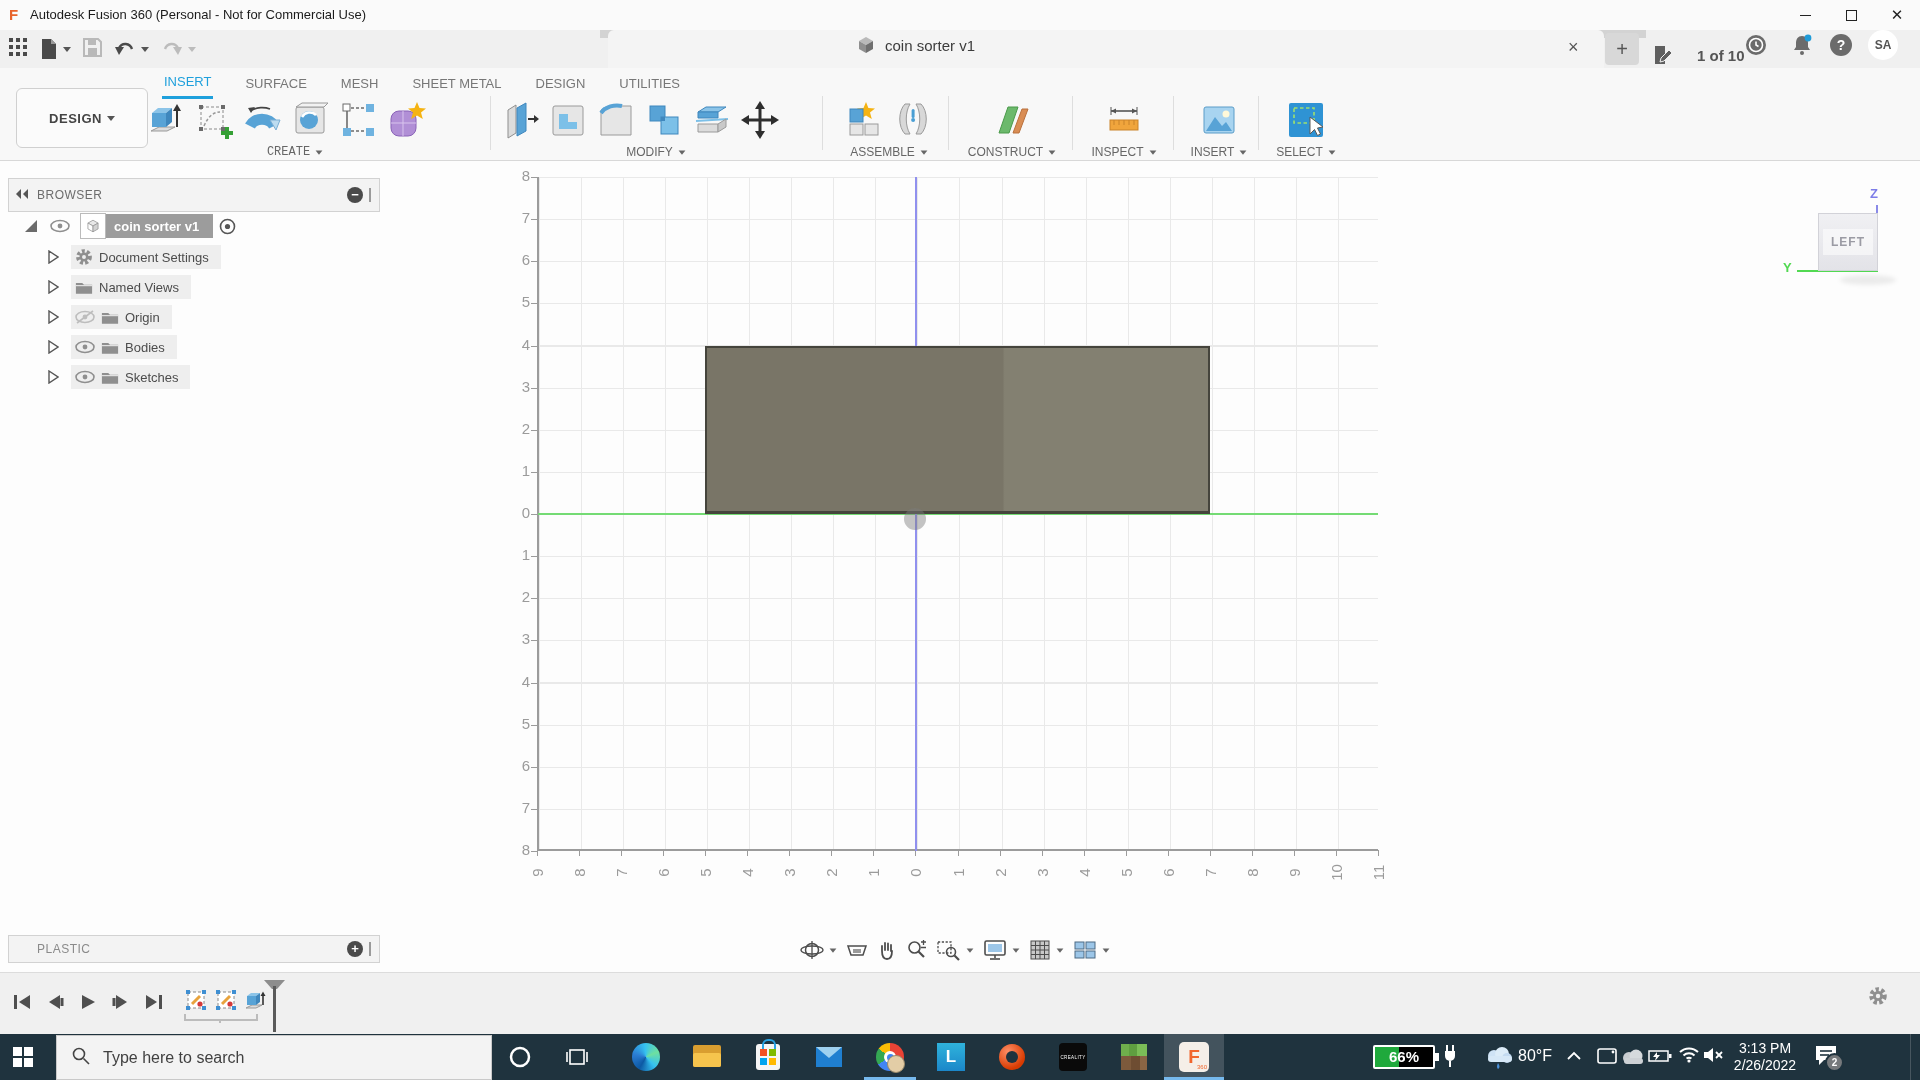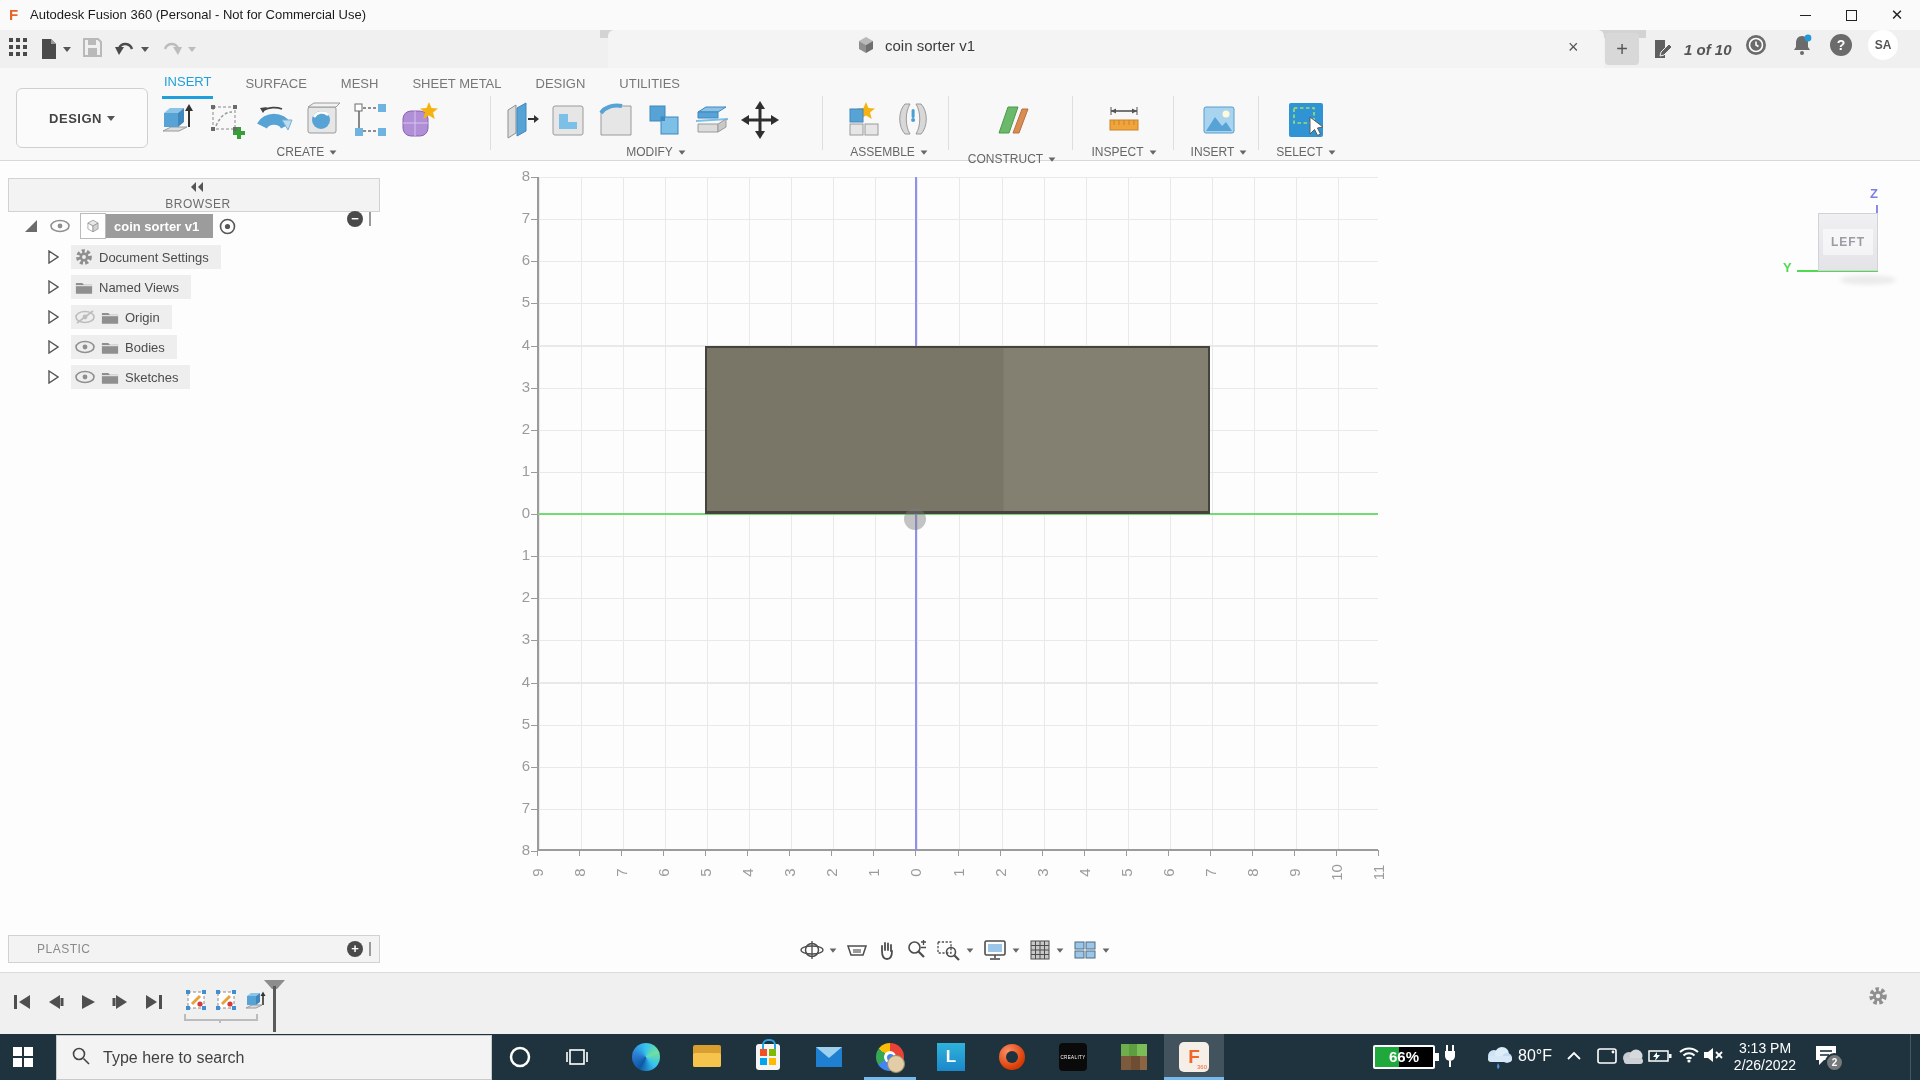--- a/index.html
+++ b/index.html
@@ -19,21 +19,21 @@
   #tabstrip{left:600px;top:30px;width:1046px;height:8px;background:#d3d3d3;}
   #activetab{left:608px;top:30px;width:996px;height:38px;background:#f4f4f4;border-radius:6px 6px 0 0;}
   
   #ribbon{left:0;top:68px;width:1920px;height:92px;background:#f8f8f8;border-bottom:1px solid #d8d8d8;}
   .rtab{font-size:13px;color:#777;padding:4px 2px 7px;cursor:default;}
   .rtab.active{color:#1fa0dc;border-bottom:3px solid #1fa0dc;}
   .grouplabel{font-size:12px;color:#666;text-align:center;}
   .sep{width:1px;background:#dedede;}
   .ribbon-icon{width:44px;height:44px;display:flex;align-items:center;justify-content:center;}
   
-  #browser-header{left:8px;top:178px;width:372px;height:34px;background:#f3f3f3;border:1px solid #d2d2d2;box-sizing:border-box;flex-direction:column;}
+  #browser-header{left:8px;top:178px;width:372px;height:34px;background:#f3f3f3;border:1px solid #d2d2d2;box-sizing:border-box;}
   .panel-title{font-size:12px;color:#6c6c6c;letter-spacing:.5px;}
   .roundbtn{width:16px;height:16px;border-radius:50%;background:#4a4a4a;color:#fff;font-size:13px;line-height:15px;
             text-align:center;font-weight:bold;}
   .grip{width:2px;height:14px;background:#9a9a9a;margin-left:6px;}
   .trow{position:absolute;height:26px;display:flex;align-items:center;}
   .rowbg{display:flex;align-items:center;background:#eeeeee;height:24px;padding:0 12px 0 4px;gap:6px;}
   .rowlabel{font-size:13px;color:#4c4c4c;}
   #rootlabel{background:#9c9c9c;color:#fff;font-weight:bold;font-size:13px;height:24px;display:flex;
              align-items:center;padding:0 14px 0 8px;}
   
@@ -155,21 +155,21 @@
     <svg width="22" height="22" viewBox="0 0 22 22">
         <polygon points="4,7 11,3 18,7 11,11" fill="#b9b9b9"></polygon>
         <polygon points="4,7 11,11 11,19 4,15" fill="#8f8f8f"></polygon>
         <polygon points="18,7 11,11 11,19 18,15" fill="#6f6f6f"></polygon>
       </svg>
     <span style="font-size:15px;color:#3c3c3c;">coin sorter v1</span>
   </div>
   <span class="abs" style="left:1568px;top:37px;font-size:18px;color:#555;">×</span>
   <div class="abs flex" style="left:1605px;top:33px;width:34px;height:32px;background:#d8d8d8;border-radius:4px;justify-content:center;font-size:20px;color:#555;">+</div>
 
-  <div class="abs flex" style="left:1652px;top:33px;height:32px;gap:10px;font-style:italic;">
+  <div class="abs flex" style="left:1652px;top:39px;height:32px;gap:23px;">
     <svg width="22" height="22" viewBox="0 0 22 22">
         <path d="M3 2 h10 v18 h-10 z" fill="#5f5f5f"></path>
         <path d="M9 14 l8 -8 l3 3 l-8 8 l-4 1 z" fill="#5f5f5f" stroke="#f0f0f0"></path>
       </svg>
     <span style="font-size:15px;font-weight:bold;color:#555;">1 of 10</span>
   </div>
   <span class="abs" style="left:1744px;top:33px;">
     <svg width="24" height="24" viewBox="0 0 24 24">
         <circle cx="12" cy="12" r="10" fill="#6b6b6b"></circle>
         <circle cx="12" cy="12" r="6.5" fill="none" stroke="#fff" stroke-width="1.6"></circle>
@@ -195,21 +195,21 @@
 
   <div class="abs flex" style="left:162px;top:70px;gap:30px;">
     <span class="rtab active">INSERT</span>
     <span class="rtab">SURFACE</span>
     <span class="rtab">MESH</span>
     <span class="rtab">SHEET METAL</span>
     <span class="rtab">DESIGN</span>
     <span class="rtab">UTILITIES</span>
   </div>
 
-  <div class="abs" style="left:156px;top:98px;width:302px;">
+  <div class="abs" style="left:144px;top:98px;width:302px;font-family:Liberation Mono, monospace;">
     <div class="flex" style="gap:4px;">
       <span class="ribbon-icon">
         <svg width="40" height="40" viewBox="0 0 40 40">
             <polygon points="5,31 13,27 29,27 21,31" fill="#dcdcdc" stroke="#9a9a9a"></polygon>
             <rect x="6" y="13" width="14" height="14" fill="#58a3d6"></rect>
             <polygon points="6,13 12,8 26,8 20,13" fill="#8cc4e8"></polygon>
             <polygon points="20,13 26,8 26,22 20,27" fill="#3f87bd"></polygon>
             <line x1="31" y1="27" x2="31" y2="9" stroke="#333" stroke-width="2"></line>
             <polygon points="27,11 35,11 31,4" fill="#333"></polygon>
           </svg>
@@ -361,21 +361,21 @@
 
   <div class="abs" style="left:958px;top:98px;width:108px;">
     <div class="flex" style="justify-content:center;">
       <span class="ribbon-icon">
         <svg width="40" height="40" viewBox="0 0 40 40">
             <polygon points="7,33 16,7 26,7 17,33" fill="#6cb96c" stroke="#4a9a4a"></polygon>
             <polygon points="21,33 30,9 36,9 27,33" fill="#d98d54" stroke="#b9703c"></polygon>
           </svg>
       </span>
     </div>
-    <div class="grouplabel flex" style="justify-content:center;margin-top:10px;">
+    <div class="grouplabel flex" style="justify-content:center;margin-top:3px;">
       <span>CONSTRUCT</span>
         <span class="caret sm"></span>
     </div>
   </div>
   <div class="abs sep" style="left:1072px;top:96px;height:54px;"></div>
 
   <div class="abs" style="left:1080px;top:98px;width:88px;">
     <div class="flex" style="justify-content:center;">
       <span class="ribbon-icon">
         <svg width="40" height="40" viewBox="0 0 40 40">

